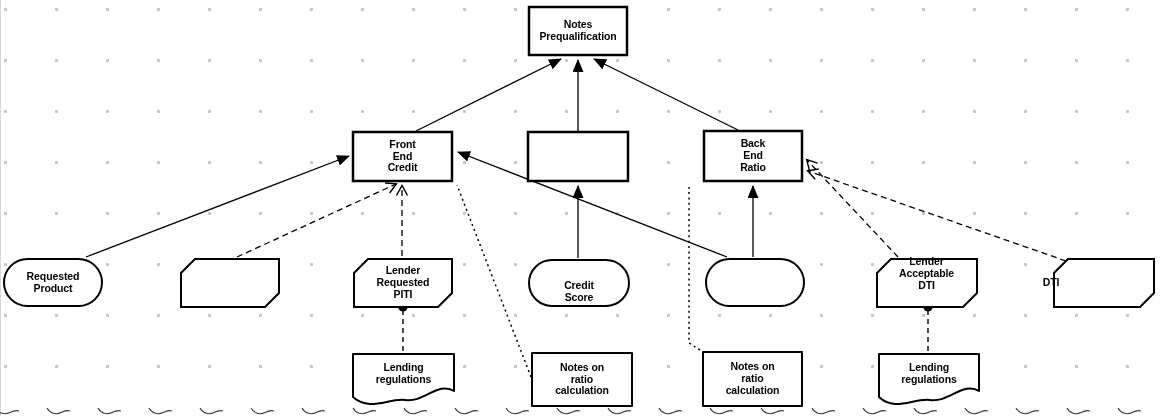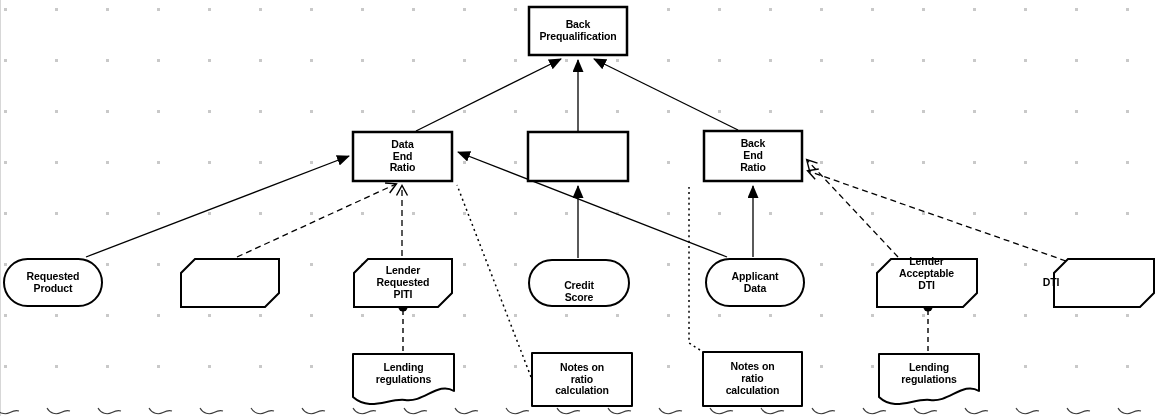--- a/index.html
+++ b/index.html
@@ -305,40 +305,37 @@
         <path d="M863,408 C866,413.5 872,415 877,412.5 C880.5,410.7 883,410 886,411" class="bottom-mark"></path>
         <path d="M914,408 C917,413.5 923,415 928,412.5 C931.5,410.7 934,410 937,411" class="bottom-mark"></path>
         <path d="M965,408 C968,413.5 974,415 979,412.5 C982.5,410.7 985,410 988,411" class="bottom-mark"></path>
         <path d="M1016,408 C1019,413.5 1025,415 1030,412.5 C1033.5,410.7 1036,410 1039,411" class="bottom-mark"></path>
         <path d="M1067,408 C1070,413.5 1076,415 1081,412.5 C1084.5,410.7 1087,410 1090,411" class="bottom-mark"></path>
         <path d="M1118,408 C1121,413.5 1127,415 1132,412.5 C1135.5,410.7 1138,410 1141,411" class="bottom-mark"></path>
       </g>
   </svg>
 
   <div class="node-label" style="left:528px;top:6px;width:100px;height:50px;">
-    <span>Back Prequalification</span>
+    <span>Notes Prequalification</span>
   </div>
   <div class="node-label" style="left:352px;top:131px;width:101px;height:51px;">
-    <span>Data End Ratio</span>
+    <span>Front End Credit</span>
   </div>
   <div class="node-label" style="left:3px;top:258px;width:100px;height:49px;">
     <span>Requested Product</span>
   </div>
   <div class="node-label" style="left:703px;top:130px;width:100px;height:52px;">
     <span>Back End Ratio</span>
   </div>
   <div class="node-label" style="left:353px;top:258px;width:100px;height:50px;">
     <span>Lender Requested PITI</span>
   </div>
   <div class="node-label" style="left:528px;top:259px;width:102px;height:66px;text-align:center;">
     <span>Credit Score</span>
   </div>
-  <div class="node-label" style="left:705px;top:258px;width:100px;height:49px;">
-    <span>Applicant Data</span>
-  </div>
   <div class="node-label" style="left:875px;top:258px;width:103px;height:32px;">
     <span>Lender Acceptable DTI</span>
   </div>
   <div class="node-label" style="left:1000px;top:258px;width:102px;height:50px;text-align:right;">
     <span>DTI</span>
   </div>
   <div class="node-label" style="left:352px;top:353px;width:103px;height:42px;">
     <span>Lending regulations</span>
   </div>
   <div class="node-label" style="left:878px;top:353px;width:102px;height:42px;">

